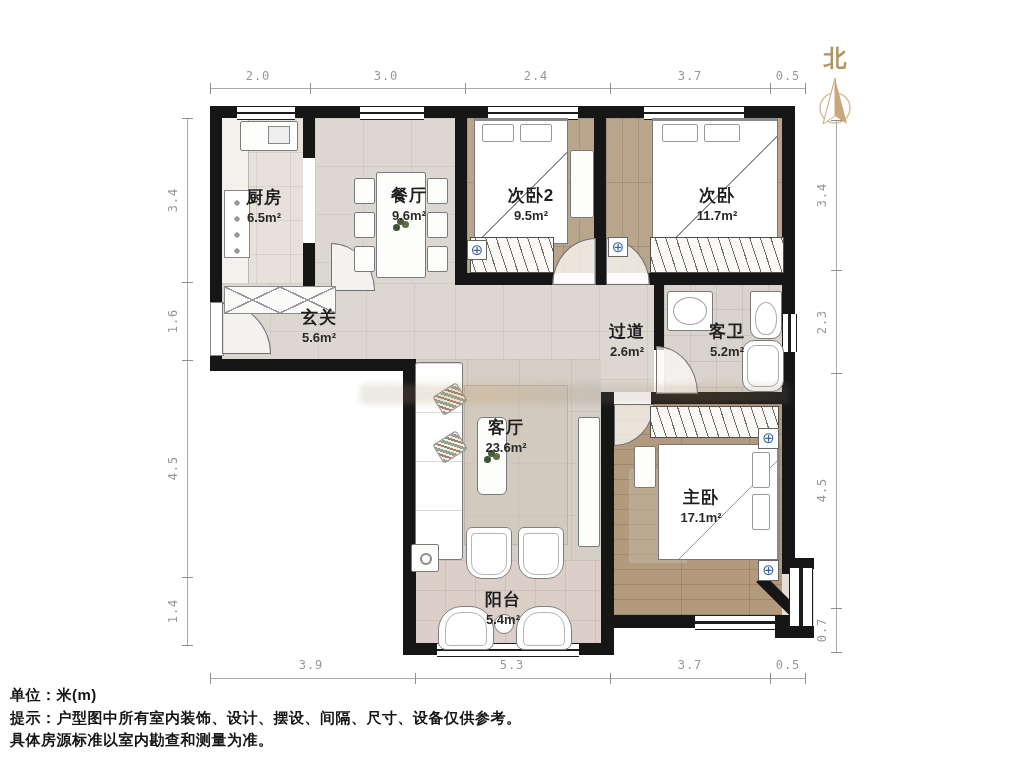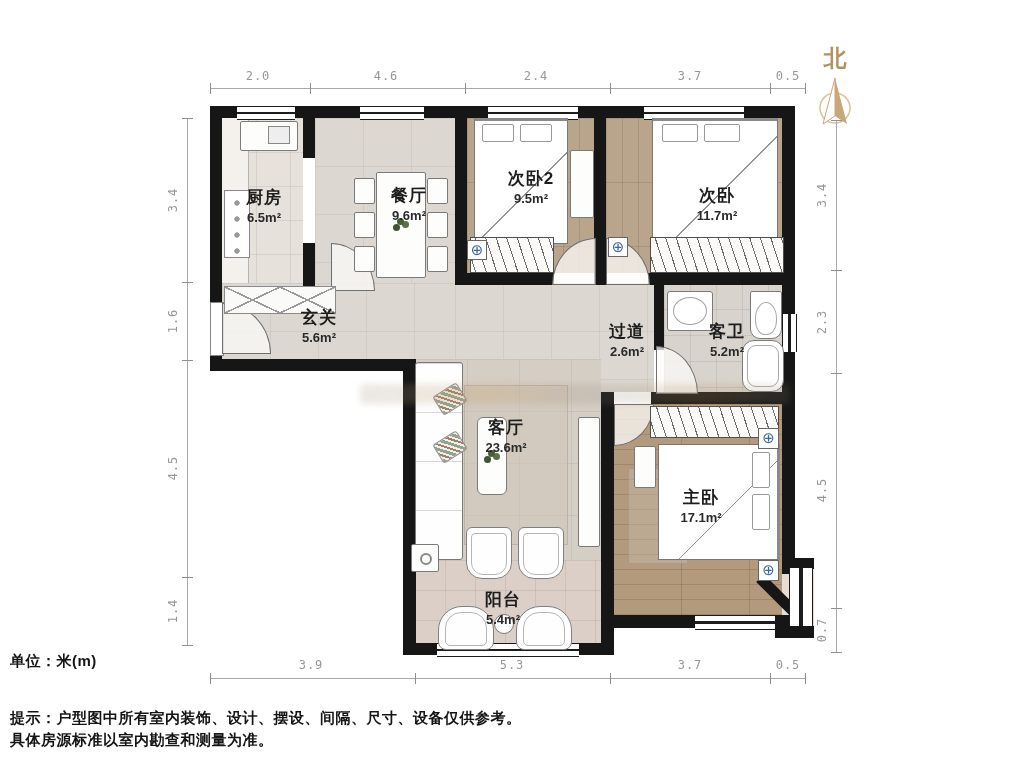--- a/index.html
+++ b/index.html
@@ -189,21 +189,21 @@
   <div class="watermark"></div>
 
   <div class="lbl" style="left:264px;top:205px">
     <span class="rname">厨房</span>
     <span class="rarea">6.5m²</span>
   </div>
   <div class="lbl" style="left:409px;top:203px">
     <span class="rname">餐厅</span>
     <span class="rarea">9.6m²</span>
   </div>
-  <div class="lbl" style="left:531px;top:186px">
+  <div class="lbl" style="left:531px;top:203px">
     <span class="rname">次卧2</span>
     <span class="rarea">9.5m²</span>
   </div>
   <div class="lbl" style="left:717px;top:203px">
     <span class="rname">次卧</span>
     <span class="rarea">11.7m²</span>
   </div>
   <div class="lbl" style="left:319px;top:325px">
     <span class="rname">玄关</span>
     <span class="rarea">5.6m²</span>
@@ -260,37 +260,37 @@
     <div class="tickh" style="left:182px;top:577px"></div>
   <div class="tickh" style="left:182px;top:645px"></div>
 
   <div class="tickh" style="left:831px;top:120px"></div>
     <div class="tickh" style="left:831px;top:270px"></div>
   <div class="tickh" style="left:831px;top:373px"></div>
     <div class="tickh" style="left:831px;top:608px"></div>
   <div class="tickh" style="left:831px;top:652px"></div>
 
   <div class="dim" style="left:258px;top:76px">2.0</div>
-  <div class="dim" style="left:386px;top:76px">4.6</div>
+  <div class="dim" style="left:386px;top:76px">3.0</div>
   <div class="dim" style="left:536px;top:76px">2.4</div>
   <div class="dim" style="left:690px;top:76px">3.7</div>
   <div class="dim" style="left:788px;top:76px">0.5</div>
 
   <div class="dim" style="left:311px;top:665px">3.9</div>
   <div class="dim" style="left:512px;top:665px">5.3</div>
   <div class="dim" style="left:690px;top:665px">3.7</div>
   <div class="dim" style="left:788px;top:665px">0.5</div>
 
   <div class="dim rot" style="left:173px;top:200px">3.4</div>
   <div class="dim rot" style="left:173px;top:321px">1.6</div>
   <div class="dim rot" style="left:173px;top:468px">4.5</div>
   <div class="dim rot" style="left:173px;top:611px">1.4</div>
 
   <div class="dim rot" style="left:822px;top:195px">3.4</div>
   <div class="dim rot" style="left:822px;top:322px">2.3</div>
   <div class="dim rot" style="left:822px;top:490px">4.5</div>
   <div class="dim rot" style="left:822px;top:630px">0.7</div>
 
-  <div class="footer-line" style="top:652px">单位：米(m)</div>
+  <div class="footer-line" style="top:686px">单位：米(m)</div>
   <div class="footer-line" style="top:731px">具体房源标准以室内勘查和测量为准。</div>
   <div class="footer-line" style="top:709px">提示：户型图中所有室内装饰、设计、摆设、间隔、尺寸、设备仅供参考。</div>
 
 </div>
 
 </body></html>

